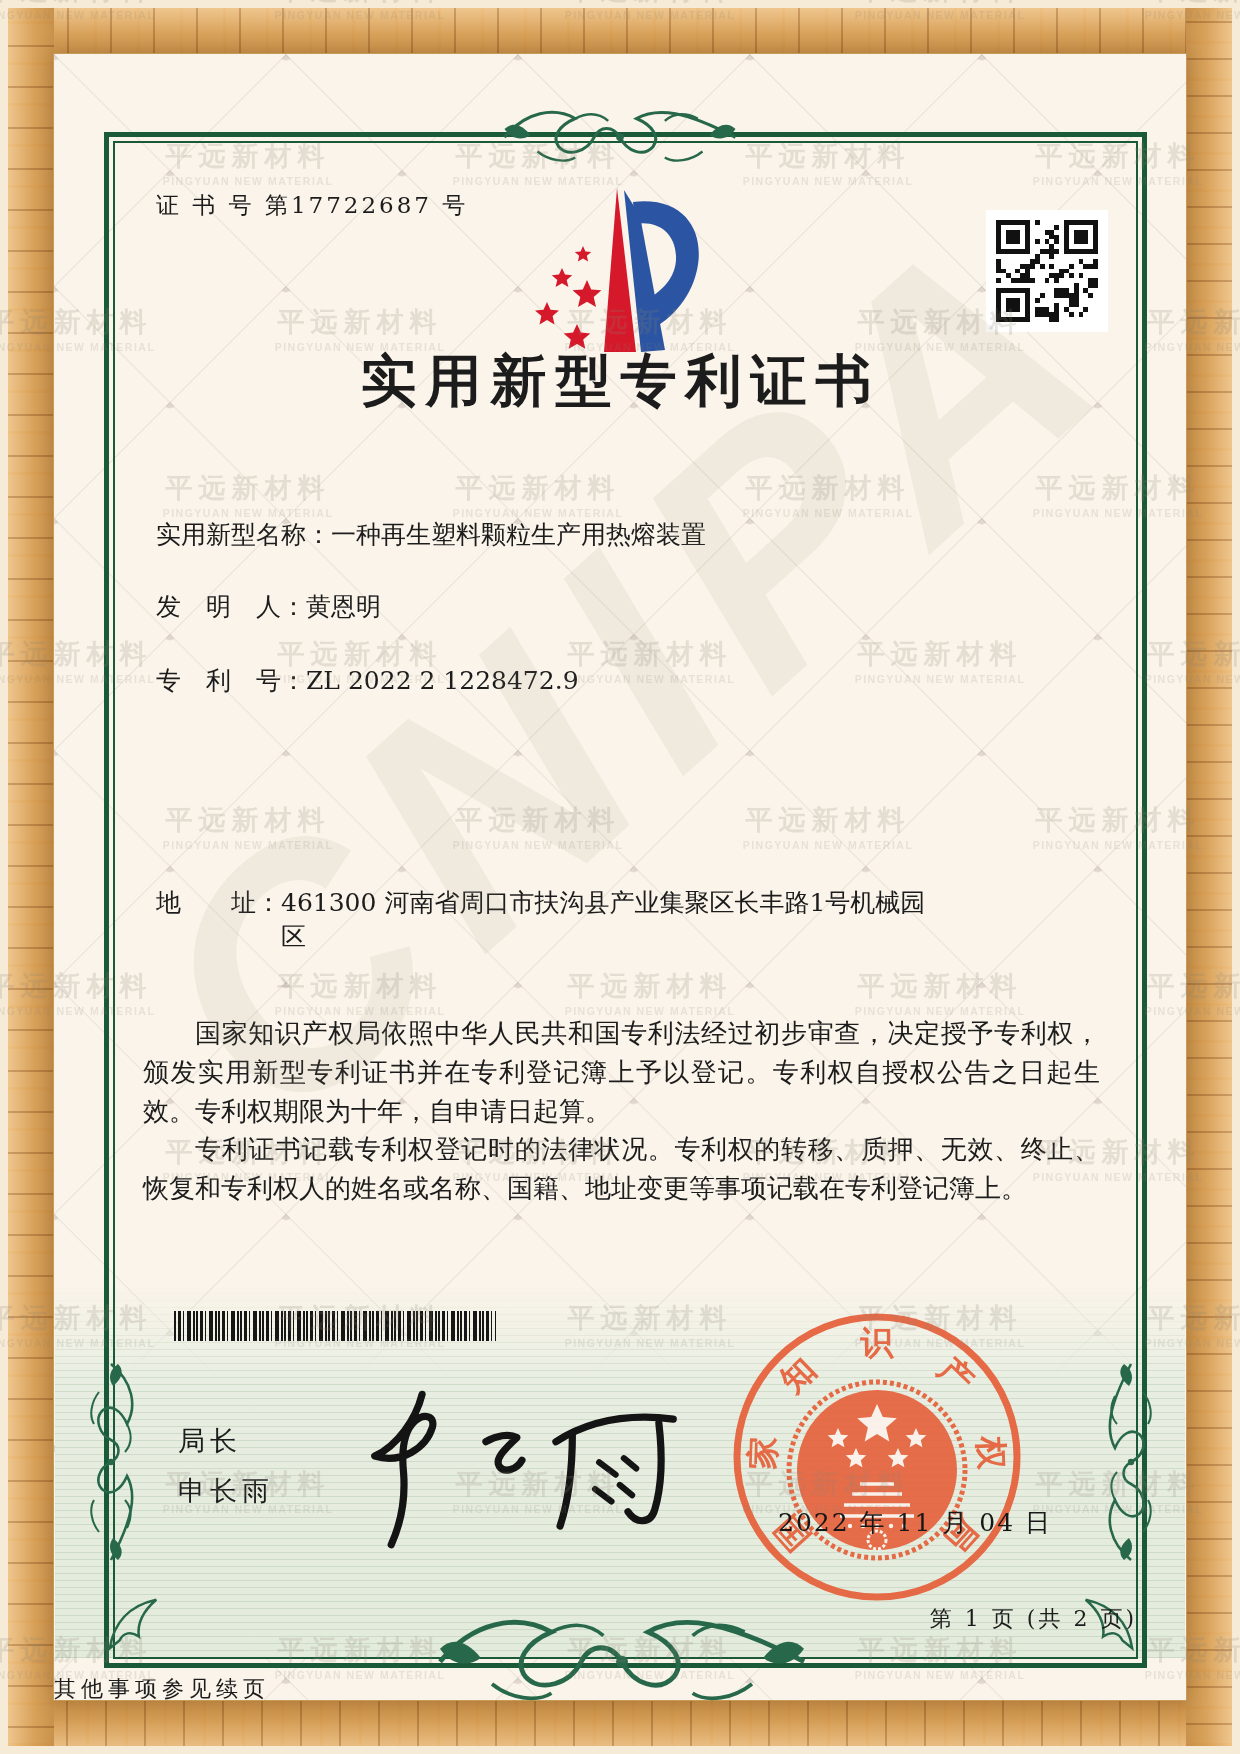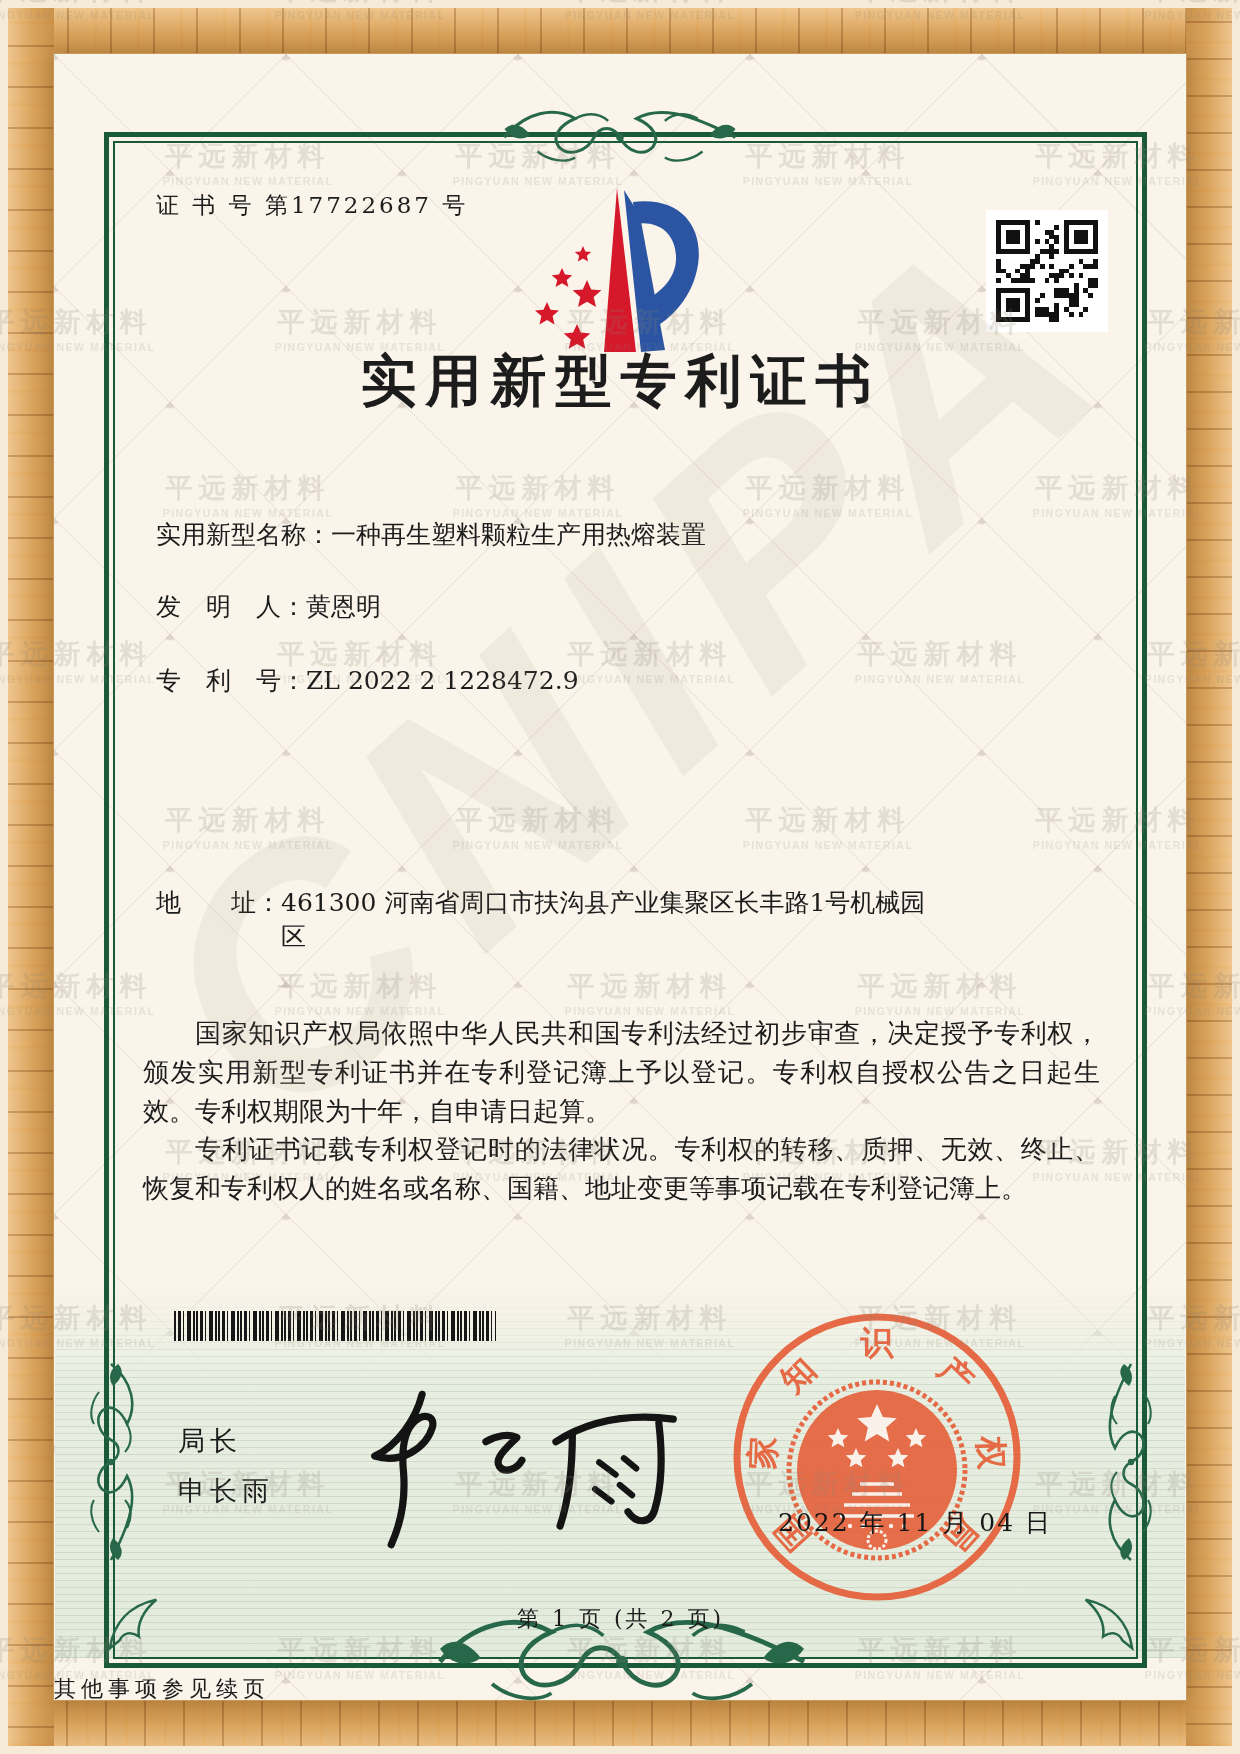--- a/index.html
+++ b/index.html
@@ -62,21 +62,21 @@
   .body-text p{margin:0;text-indent:2em;}
   .barcode{position:absolute;left:120px;top:1257px;width:322px;height:30px;
       background:repeating-linear-gradient(90deg,#161616 0 2px,#faf4ea00 2px 4px,#161616 4px 7px,rgba(0,0,0,0) 7px 9px,#161616 9px 10px,rgba(0,0,0,0) 10px 13px,#161616 13px 17px,rgba(0,0,0,0) 17px 19px,#161616 19px 21px,rgba(0,0,0,0) 21px 22px);}
   .signer{position:absolute;left:124px;font-size:27px;letter-spacing:5px;}
   .sig{position:absolute;left:300px;top:1328px;}
   .seal{position:absolute;left:668px;top:1248px;width:310px;height:310px;opacity:.9;}
   .seal .char{position:absolute;width:36px;height:36px;font-size:33px;line-height:36px;
       text-align:center;font-weight:700;color:#e65c36;}
   .seal-date{position:absolute;left:724px;top:1452px;font-size:25px;letter-spacing:2px;
       color:#171717;z-index:6;}
-  .page-no{position:absolute;left:50px;top:1550px;width:1033px;text-align:center;
+  .page-no{position:absolute;left:50px;top:1550px;width:1033px;text-align:right;
       font-size:22px;letter-spacing:3px;}
   .cont-note{position:absolute;left:0;top:1620px;width:100%;text-align:left;
       font-size:22px;letter-spacing:5px;}
 
   
   .wm-layer{position:absolute;inset:0;z-index:8;pointer-events:none;overflow:hidden;}
   .wm-tile{position:absolute;width:260px;text-align:center;color:rgba(139,128,116,.20);
       font-family:"Liberation Sans",sans-serif;}
   .wm-tile .cn{font-size:27px;font-weight:700;letter-spacing:6px;}
   .wm-tile .en{font-size:10.5px;font-weight:700;letter-spacing:1.5px;

